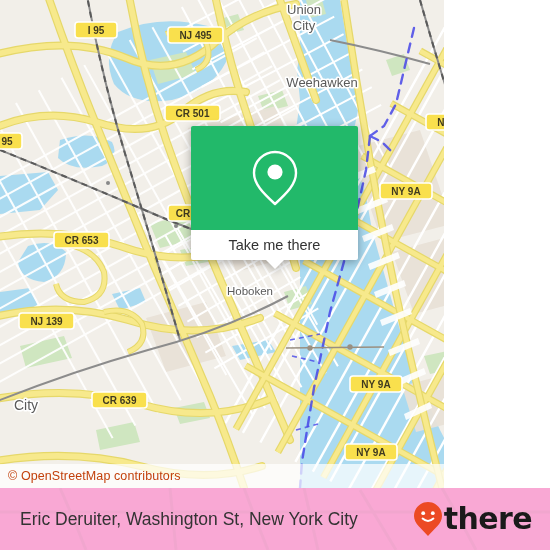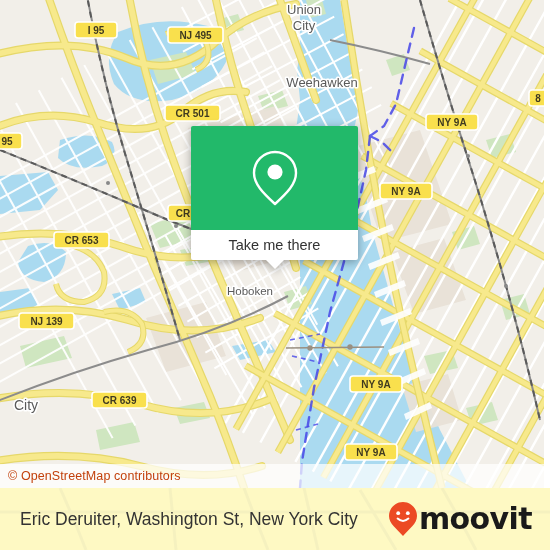--- a/index.html
+++ b/index.html
@@ -18,21 +18,21 @@
     width: 550px;
     height: 550px;
     overflow: hidden;
     background: #ffffff;
   }
 
   
   #map {
     position: absolute;
     left: 0; top: 0;
-    width: 544px;
+    width: 444px;
     height: 488px;
     overflow: hidden;
     background: #f2efe9;
   }
   #map svg { display: block; }
 
   
   #attribution {
     position: absolute;
     left: 0;
@@ -96,21 +96,21 @@
     border-top: 9px solid #ffffff;
   }
 
   
   #footer {
     position: absolute;
     left: 0;
     top: 488px;
     width: 550px;
     height: 62px;
-    background: #fef9c3;
+    background: #f9a8d4;
     overflow: hidden;
   }
   #footer-watermark {
     position: absolute;
     left: 0; top: -488px;
     width: 550px; height: 550px;
     opacity: 0.07;
     pointer-events: none;
   }
   #footer-inner {
@@ -544,18 +544,18 @@
     </svg>
     <div id="footer-inner">
       <div id="footer-title">Eric Deruiter, Washington St, New York City</div>
       <div id="brand">
         <svg width="30" height="36" viewBox="0 0 30 36">
           <path d="M15 1 C7.3 1 1 7.3 1 15 C1 23 9 27.8 15 35 C21 27.8 29 23 29 15 C29 7.3 22.7 1 15 1 Z" fill="#ec4a24"></path>
           <circle cx="10.2" cy="12.2" r="1.9" fill="#ffffff"></circle>
           <circle cx="19.8" cy="12.2" r="1.9" fill="#ffffff"></circle>
           <path d="M9.6 17.6 Q15 22.4 20.4 17.6" fill="none" stroke="#ffffff" stroke-width="2" stroke-linecap="round"></path>
         </svg>
-        <span id="brand-word">moovit</span>
+        <span id="brand-word">there</span>
       </div>
     </div>
   </div>
 
 </div>
 
 </body></html>

